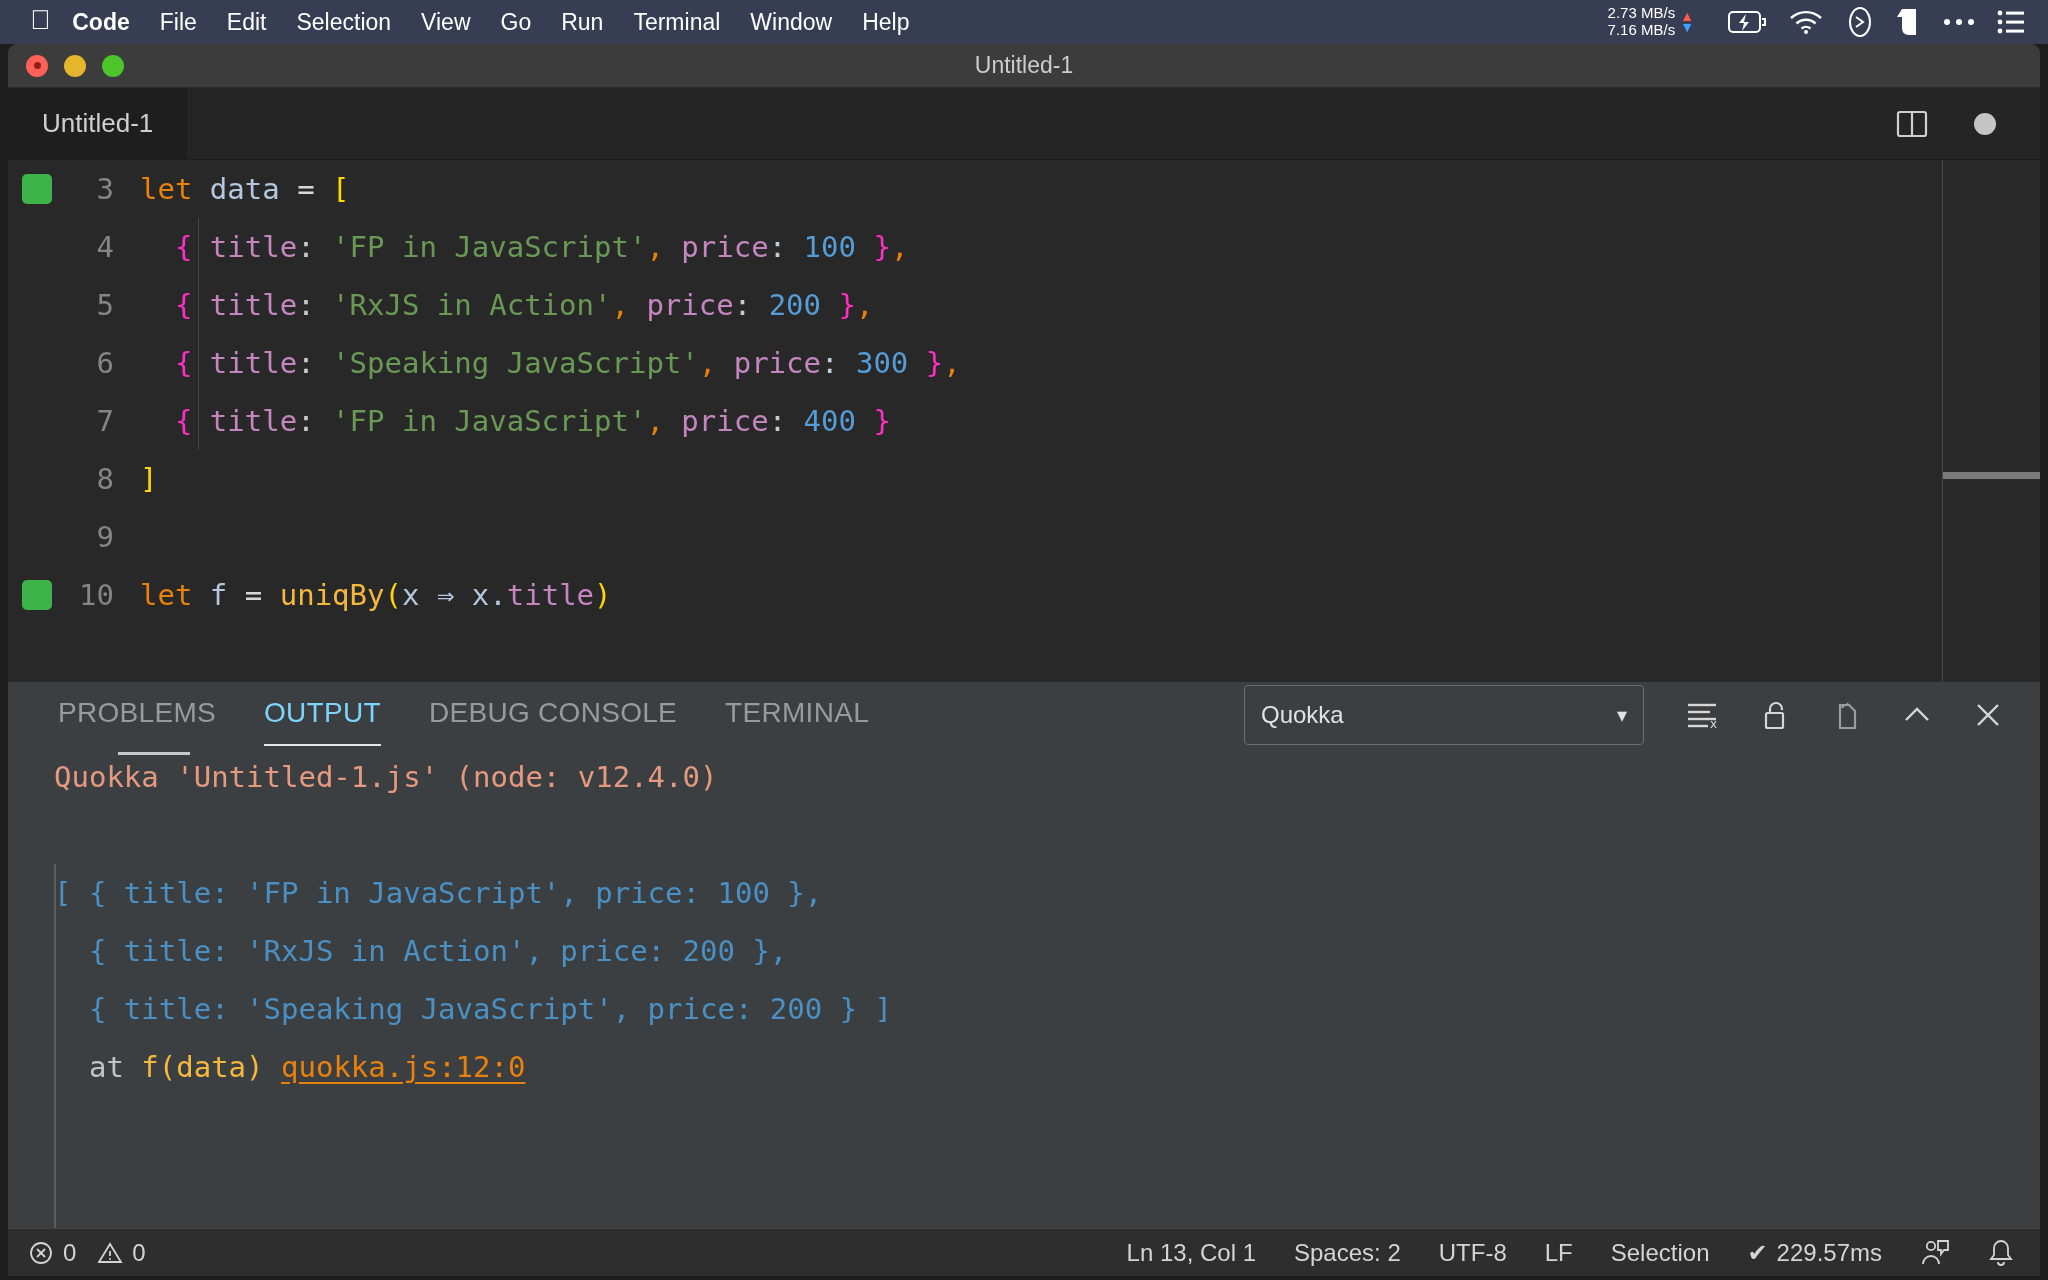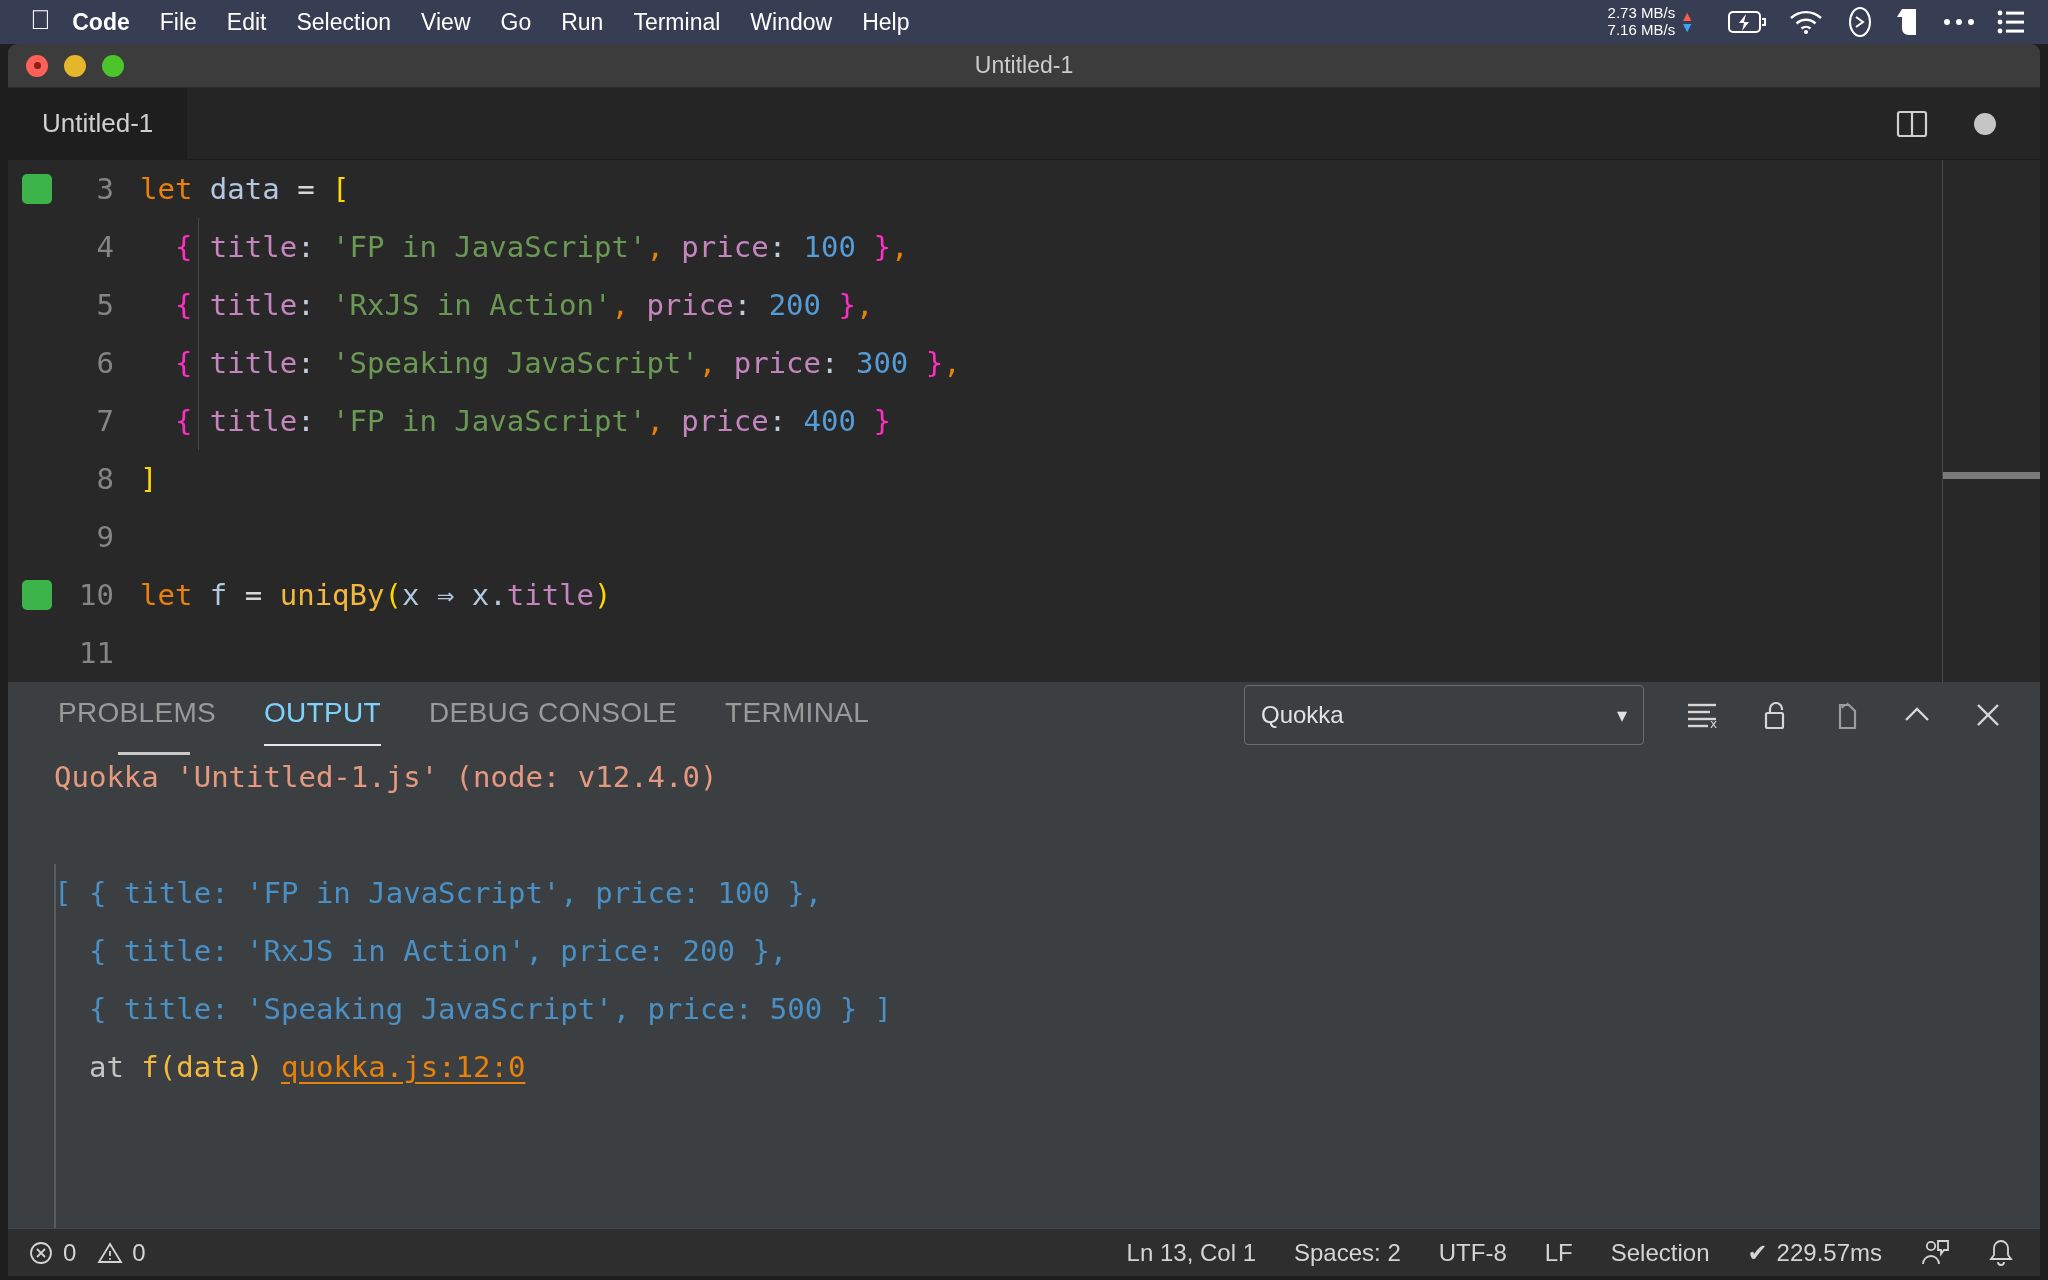--- a/index.html
+++ b/index.html
@@ -245,21 +245,20 @@
   <div id="code">
     <div id="code-lines">
         <div class="cline"><span class="gutter-mark"></span><span class="lnum">3</span><span class="ctext"><span class="k-let">let</span><span> </span><span class="k-var">data</span><span> </span><span class="k-eq">=</span><span> </span><span class="k-brk">[</span></span></div>
         <div class="cline"><span class="indentguide"></span><span class="lnum">4</span><span class="ctext"><span>  </span><span class="k-brace">{</span><span> </span><span class="k-key">title</span><span class="k-colon">:</span><span> </span><span class="k-str">'FP in JavaScript'</span><span class="k-comma">,</span><span> </span><span class="k-key">price</span><span class="k-colon">:</span><span> </span><span class="k-num">100</span><span> </span><span class="k-brace">}</span><span class="k-comma">,</span></span></div>
         <div class="cline"><span class="indentguide"></span><span class="lnum">5</span><span class="ctext"><span>  </span><span class="k-brace">{</span><span> </span><span class="k-key">title</span><span class="k-colon">:</span><span> </span><span class="k-str">'RxJS in Action'</span><span class="k-comma">,</span><span> </span><span class="k-key">price</span><span class="k-colon">:</span><span> </span><span class="k-num">200</span><span> </span><span class="k-brace">}</span><span class="k-comma">,</span></span></div>
         <div class="cline"><span class="indentguide"></span><span class="lnum">6</span><span class="ctext"><span>  </span><span class="k-brace">{</span><span> </span><span class="k-key">title</span><span class="k-colon">:</span><span> </span><span class="k-str">'Speaking JavaScript'</span><span class="k-comma">,</span><span> </span><span class="k-key">price</span><span class="k-colon">:</span><span> </span><span class="k-num">300</span><span> </span><span class="k-brace">}</span><span class="k-comma">,</span></span></div>
         <div class="cline"><span class="indentguide"></span><span class="lnum">7</span><span class="ctext"><span>  </span><span class="k-brace">{</span><span> </span><span class="k-key">title</span><span class="k-colon">:</span><span> </span><span class="k-str">'FP in JavaScript'</span><span class="k-comma">,</span><span> </span><span class="k-key">price</span><span class="k-colon">:</span><span> </span><span class="k-num">400</span><span> </span><span class="k-brace">}</span></span></div>
         <div class="cline"><span class="lnum">8</span><span class="ctext"><span class="k-brk">]</span></span></div>
         <div class="cline"><span class="lnum">9</span><span class="ctext"></span></div>
         <div class="cline"><span class="gutter-mark"></span><span class="lnum">10</span><span class="ctext"><span class="k-let">let</span><span> </span><span class="k-var">f</span><span> </span><span class="k-eq">=</span><span> </span><span class="k-fn">uniqBy</span><span class="k-par">(</span><span class="k-var">x</span><span> </span><span class="k-var">⇒</span><span> </span><span class="k-var">x</span><span class="k-dot">.</span><span class="k-prop">title</span><span class="k-par">)</span></span></div>
-        <div class="cline"><span class="lnum">11</span><span class="ctext"></span></div>
       </div>
     <div id="minimap-slider">
       <div class="vline"></div>
       <div class="hbar"></div>
     </div>
   </div>
 
   <div id="panel">
     <div id="paneltabs">
       <div class="ptab">
@@ -322,21 +321,21 @@
     </div>
 
     <div id="output">
       <div class="topline"></div>
       <div class="oline"><span class="hdr">Quokka 'Untitled-1.js' (node: v12.4.0)</span></div>
       <div class="oline"></div>
       <div class="leftbar"></div>
       <div id="output-lines">
           <div class="oline"><span class="blue">[ { title: 'FP in JavaScript', price: 100 },</span></div>
           <div class="oline"><span class="blue">  { title: 'RxJS in Action', price: 200 },</span></div>
-          <div class="oline"><span class="blue">  { title: 'Speaking JavaScript', price: 500 } ]</span></div>
+          <div class="oline"><span class="blue">  { title: 'Speaking JavaScript', price: 200 } ]</span></div>
           <div class="oline"><span class="gray">  at </span><span class="yel">f(data) </span><span class="org">quokka.js:12:0</span></div>
         </div>
     </div>
   </div>
 
   <div id="status">
     <div class="left">
       <div class="sitem">
         <span>
           <svg width="26" height="26" viewBox="0 0 26 26">

